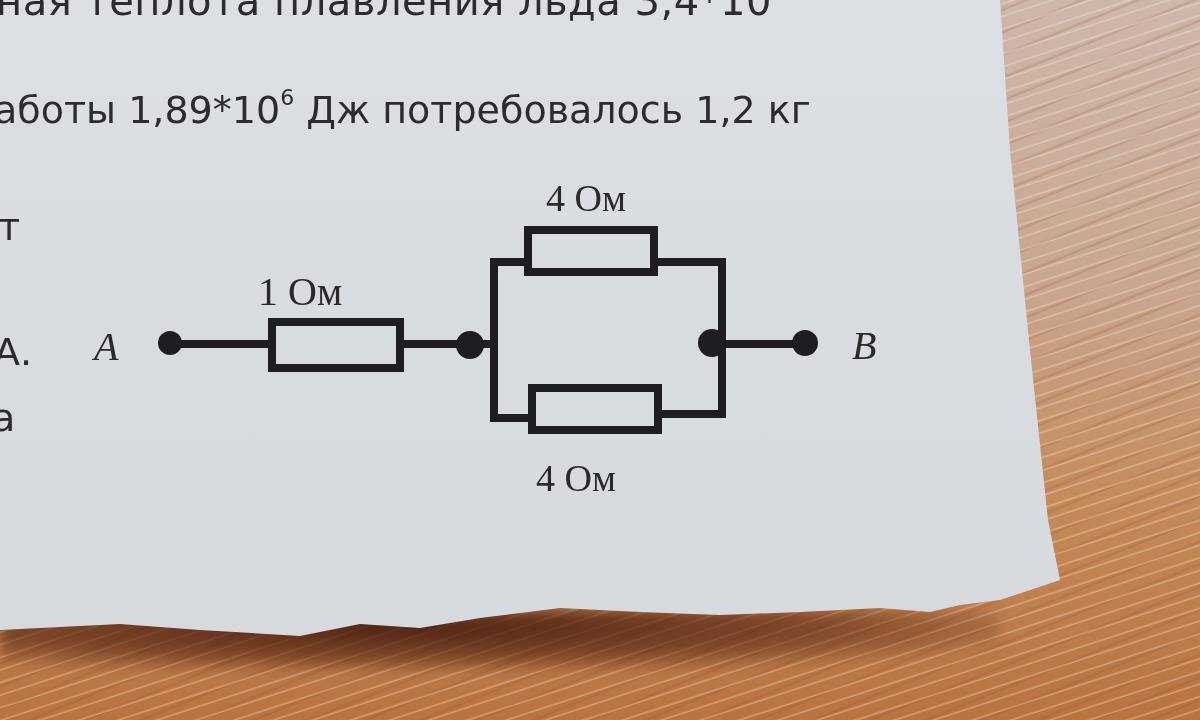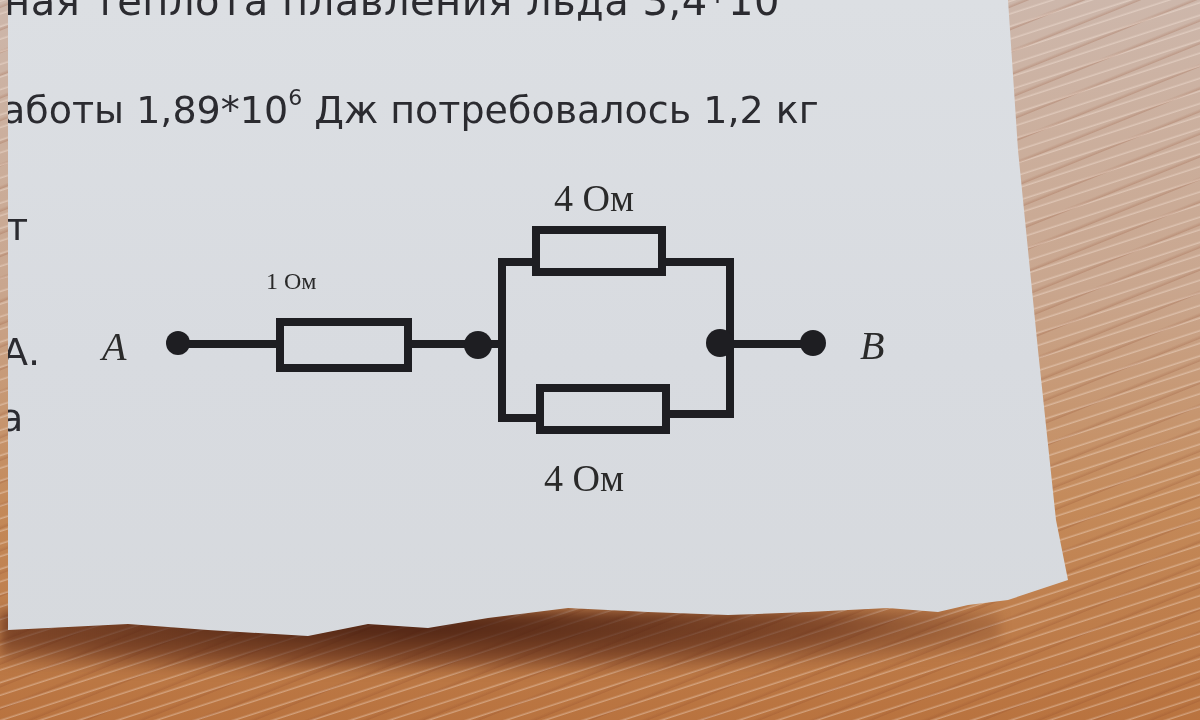--- a/index.html
+++ b/index.html
@@ -13,21 +13,21 @@
       background:
         repeating-linear-gradient(-18deg, rgba(255,255,255,0.0) 0px, rgba(255,255,255,0.0) 9px, rgba(255,240,230,0.35) 10px, rgba(255,255,255,0.0) 12px),
         repeating-linear-gradient(-22deg, rgba(120,60,30,0.0) 0px, rgba(120,60,30,0.0) 17px, rgba(140,70,40,0.22) 18px, rgba(120,60,30,0.0) 21px);
     }
     .shadow {
       position: absolute; left: 0; top: 610px; width: 1000px; height: 60px;
       background: radial-gradient(ellipse at 40% 30%, rgba(60,20,10,0.85) 0%, rgba(80,30,15,0.55) 50%, rgba(80,30,15,0) 80%);
       filter: blur(6px);
     }
     .paper {
-      position: absolute; left: 8px; top: 0; width: 1173px; height: 720px;
+      position: absolute; left: 0; top: 0; width: 1173px; height: 720px;
       background: linear-gradient(180deg, #dcdfe3 0%, #d8dbe0 50%, #d6d9dd 100%);
       clip-path: polygon(0 0, 1000px 0, 1010px 150px, 1030px 350px, 1048px 520px, 1060px 580px, 1000px 600px, 960px 605px, 930px 612px, 880px 608px, 800px 612px, 720px 615px, 640px 612px, 560px 608px, 480px 618px, 420px 628px, 360px 624px, 300px 636px, 200px 630px, 120px 624px, 40px 628px, 0 630px);
       text-align: center;
     }
     .txt {
       position: absolute; color: #2b2b30; white-space: nowrap;
       font-family: "DejaVu Sans", sans-serif;
     }
     .line1 { left: -4px; top: -22px; font-size: 40px; letter-spacing: 0.5px; }
     .line2 { left: -6px; top: 88px; font-size: 38px; }
@@ -78,16 +78,16 @@
     <g fill="#1e1e22">
       <circle cx="170" cy="343" r="12"></circle>
       <ellipse cx="470" cy="345" rx="14" ry="14"></ellipse>
       <ellipse cx="712" cy="343" rx="14" ry="14"></ellipse>
       <circle cx="805" cy="343" r="13"></circle>
     </g>
   </svg>
 
   <div class="serif-label italic" style="left:94px; top:323px;">A</div>
   <div class="serif-label italic" style="left:852px; top:322px;">B</div>
-  <div class="serif-label" style="left:258px; top:268px; font-size:24px;">1 Ом</div>
+  <div class="serif-label" style="left:258px; top:268px; font-size:40px;">1 Ом</div>
   <div class="serif-label" style="left:546px; top:176px; font-size:38px;">4 Ом</div>
   <div class="serif-label" style="left:536px; top:456px; font-size:38px;">4 Ом</div>
 </div>
 
 </body></html>

